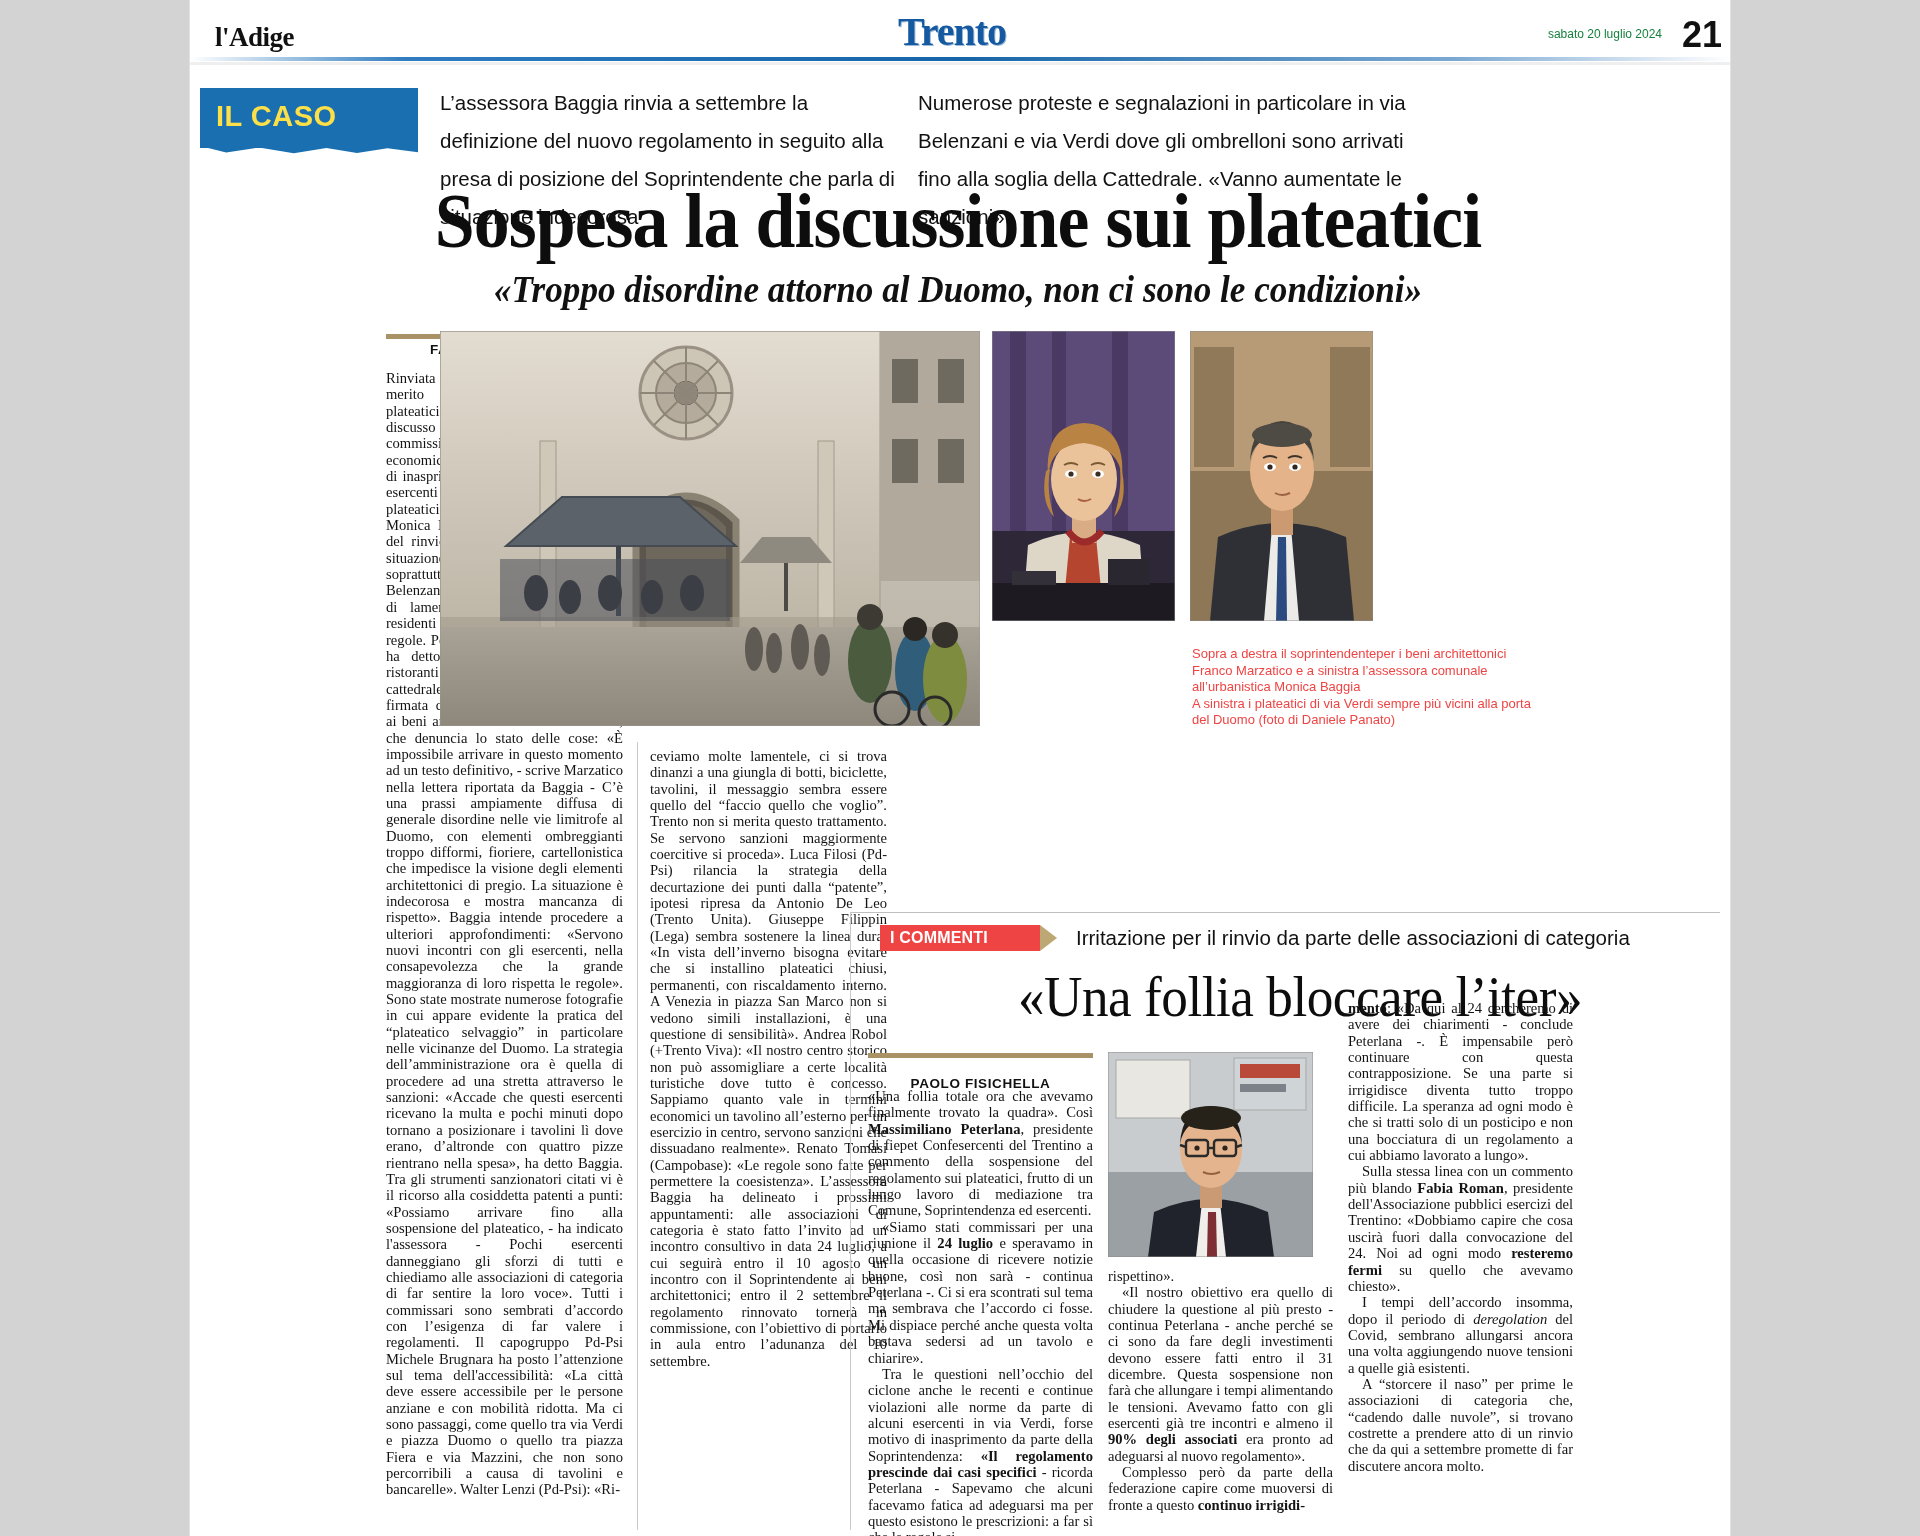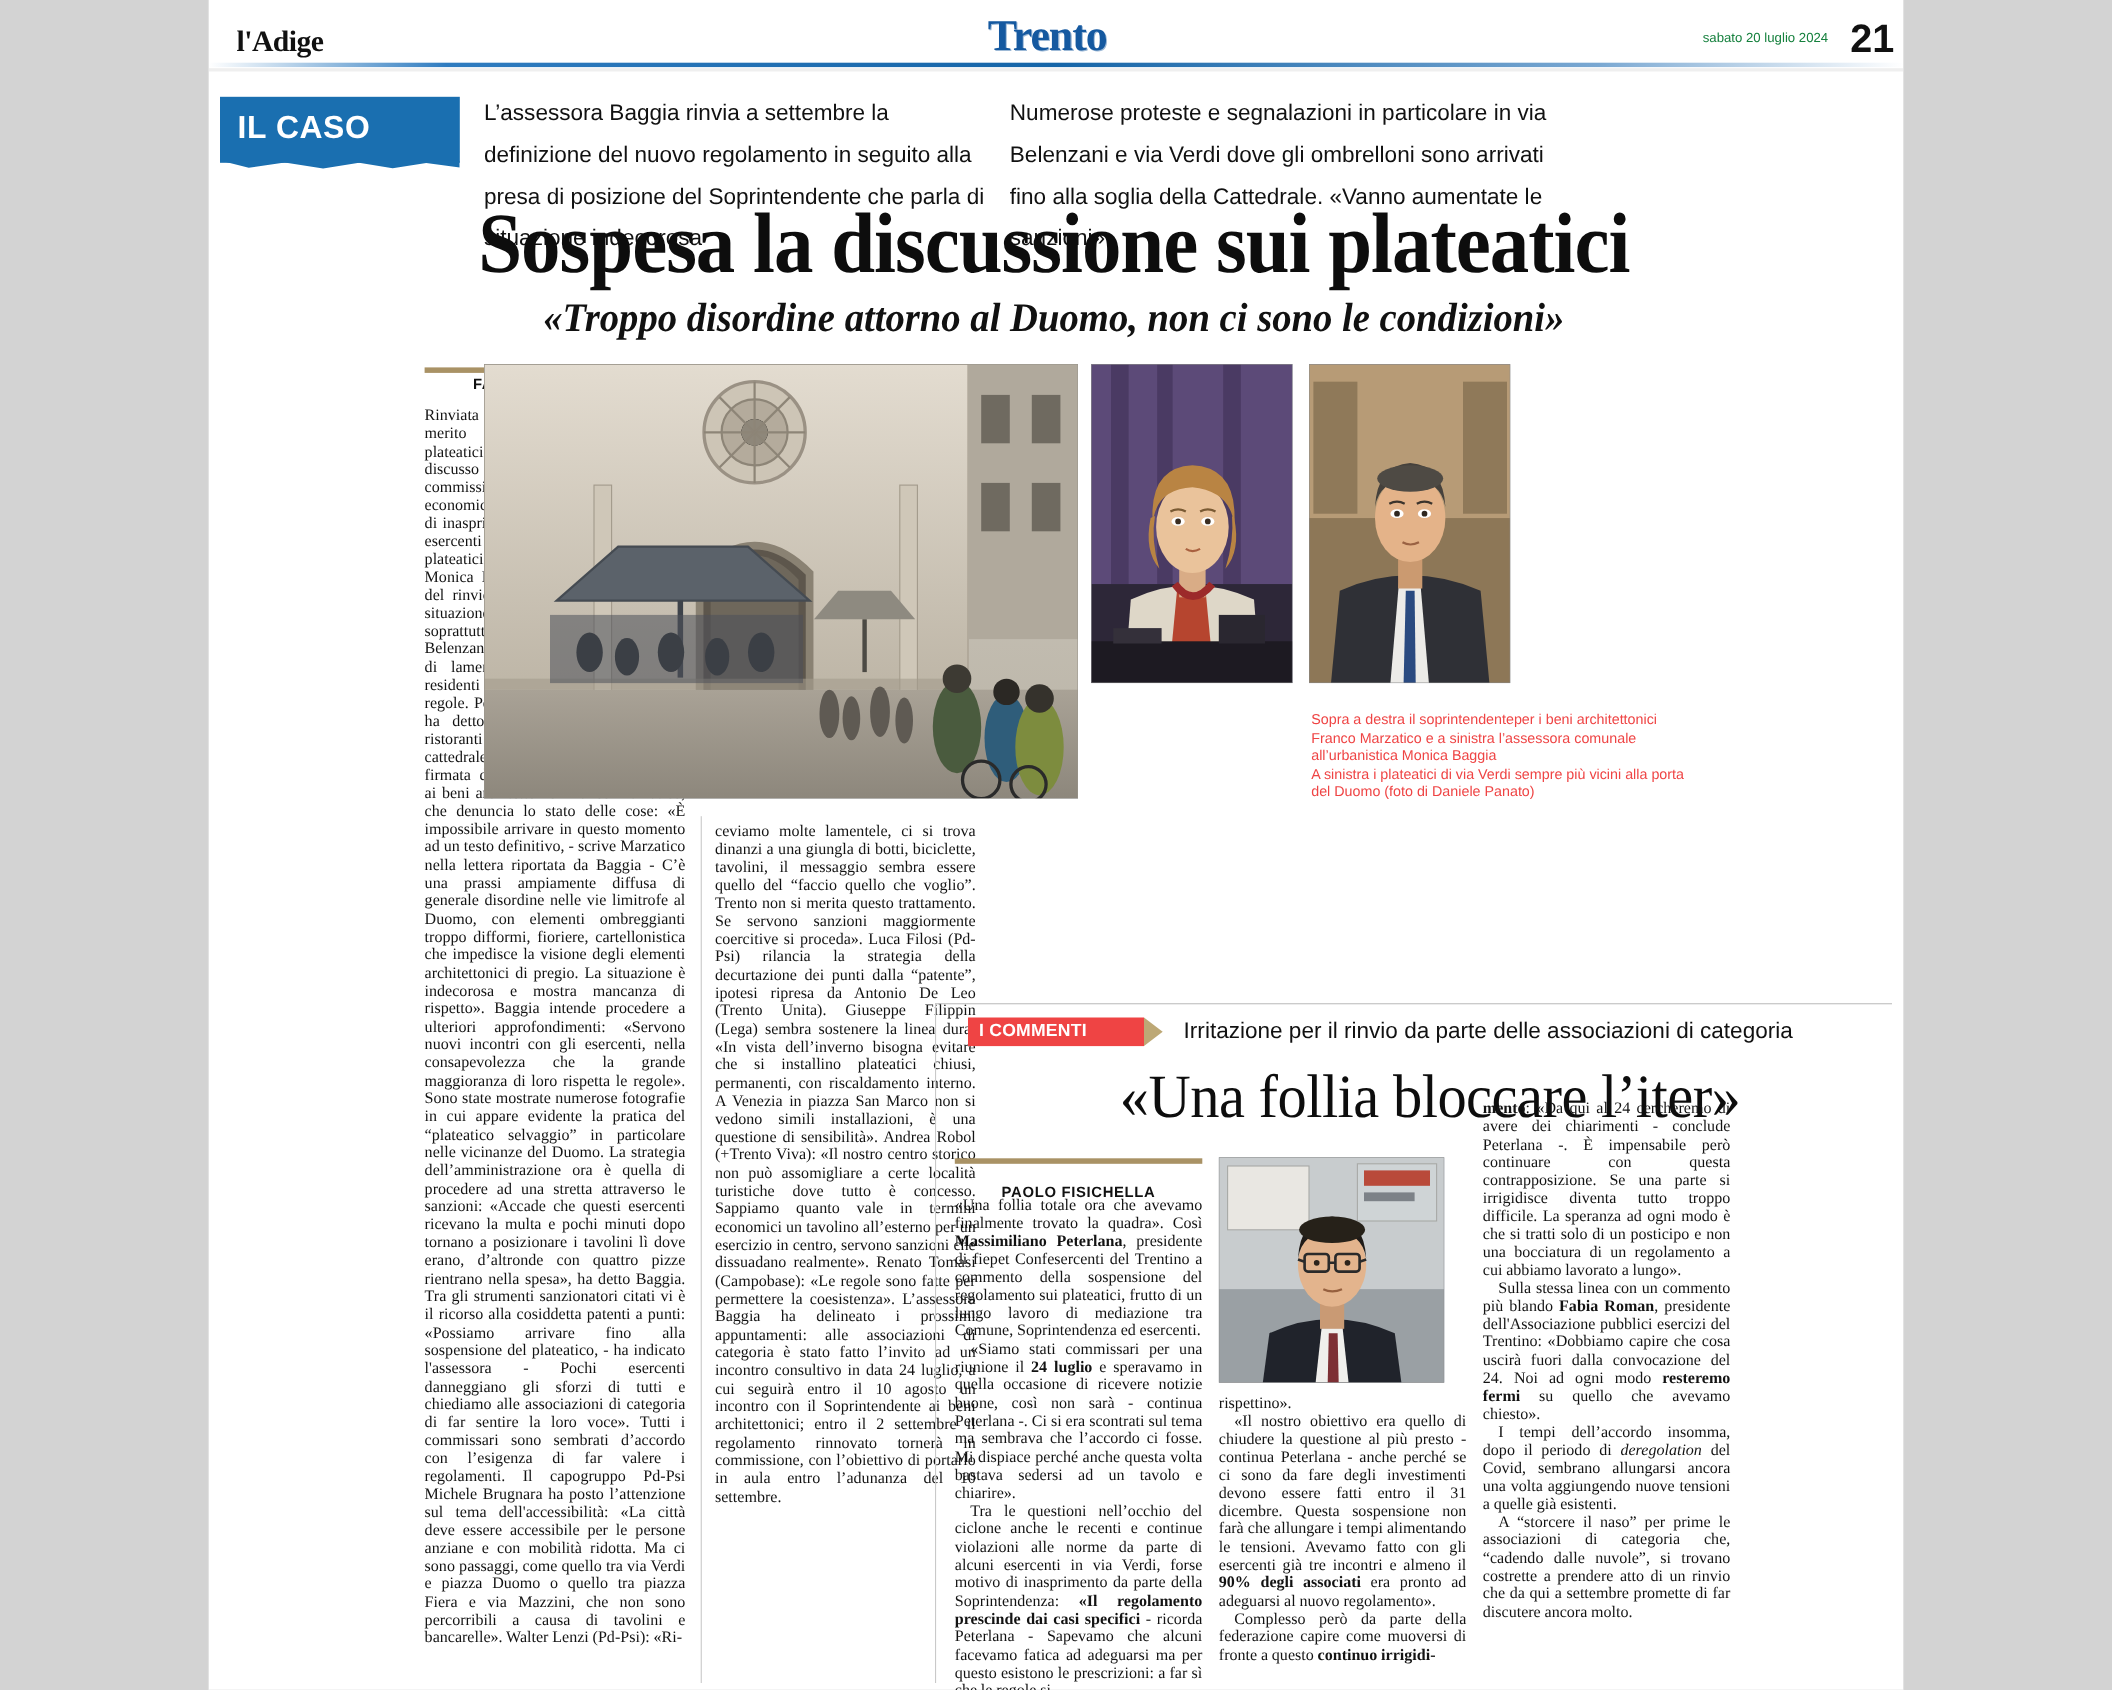--- a/index.html
+++ b/index.html
@@ -55,21 +55,21 @@
     background:#1a6fb0;
   }
   .ilcaso:after{
     content:"";position:absolute;left:0;bottom:-7px;width:218px;height:9px;
     background:#1a6fb0;
     clip-path:polygon(0 0,12% 72%,27% 18%,43% 80%,58% 22%,72% 78%,86% 25%,100% 70%,100% 0);
   }
   .ilcaso span{
     position:absolute;left:16px;top:12px;
     font-family:"Liberation Sans", sans-serif;
-    font-weight:bold;font-size:29px;color:#ffffff;letter-spacing:.5px;
+    font-weight:bold;font-size:29px;color:#fde047;letter-spacing:.5px;
   }
   .sub-col{
     position:absolute;top:-4px;
     font-family:"Liberation Sans", sans-serif;
     font-size:20.5px;line-height:38px;color:#111;
   }
   .sub-col.left{left:240px;width:470px;}
   .sub-col.right{left:718px;width:505px;}
 
   

